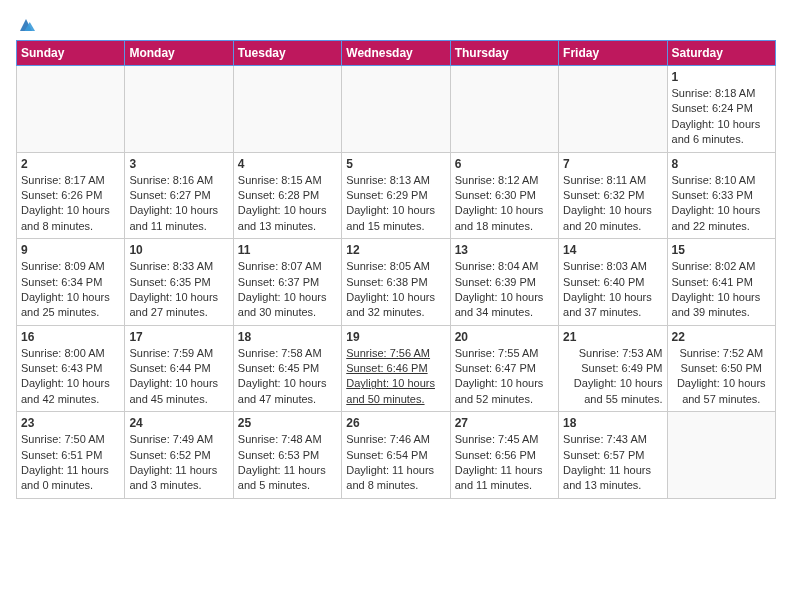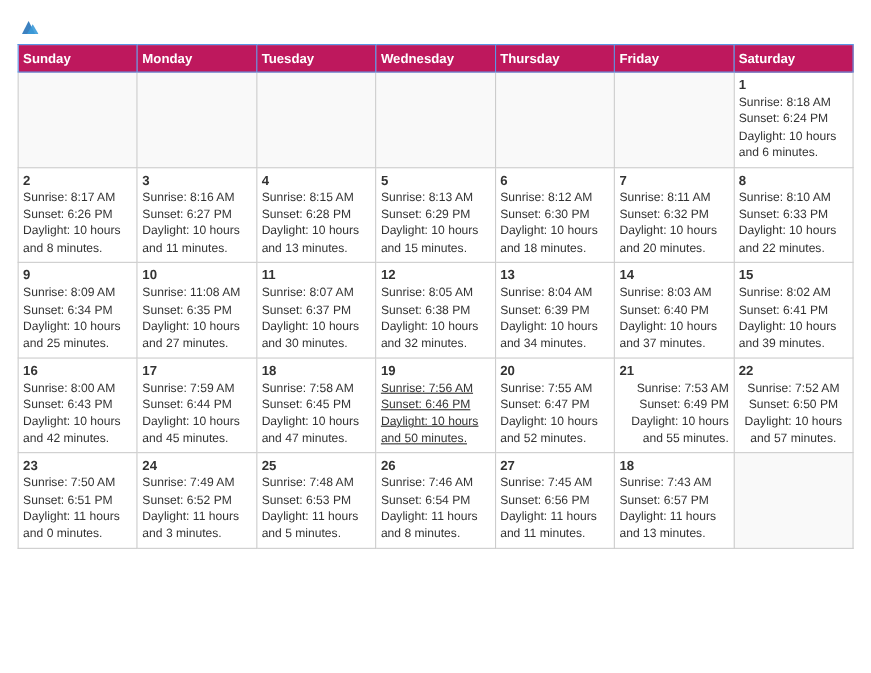--- a/index.html
+++ b/index.html
@@ -194,21 +194,21 @@
         <tr>
           <td>
             <span class="day-num">9</span>
             <div class="day-info" style="white-space: pre-line;">Sunrise: 8:09 AM
 Sunset: 6:34 PM
 Daylight: 10 hours
 and 25 minutes.</div>
           </td>
           <td>
             <span class="day-num">10</span>
-            <div class="day-info" style="white-space: pre-line;">Sunrise: 11:08 AM
+            <div class="day-info" style="white-space: pre-line;">Sunrise: 8:33 AM
 Sunset: 6:35 PM
 Daylight: 10 hours
 and 27 minutes.</div>
           </td>
           <td>
             <span class="day-num">11</span>
             <div class="day-info" style="white-space: pre-line;">Sunrise: 8:07 AM
 Sunset: 6:37 PM
 Daylight: 10 hours
 and 30 minutes.</div>

